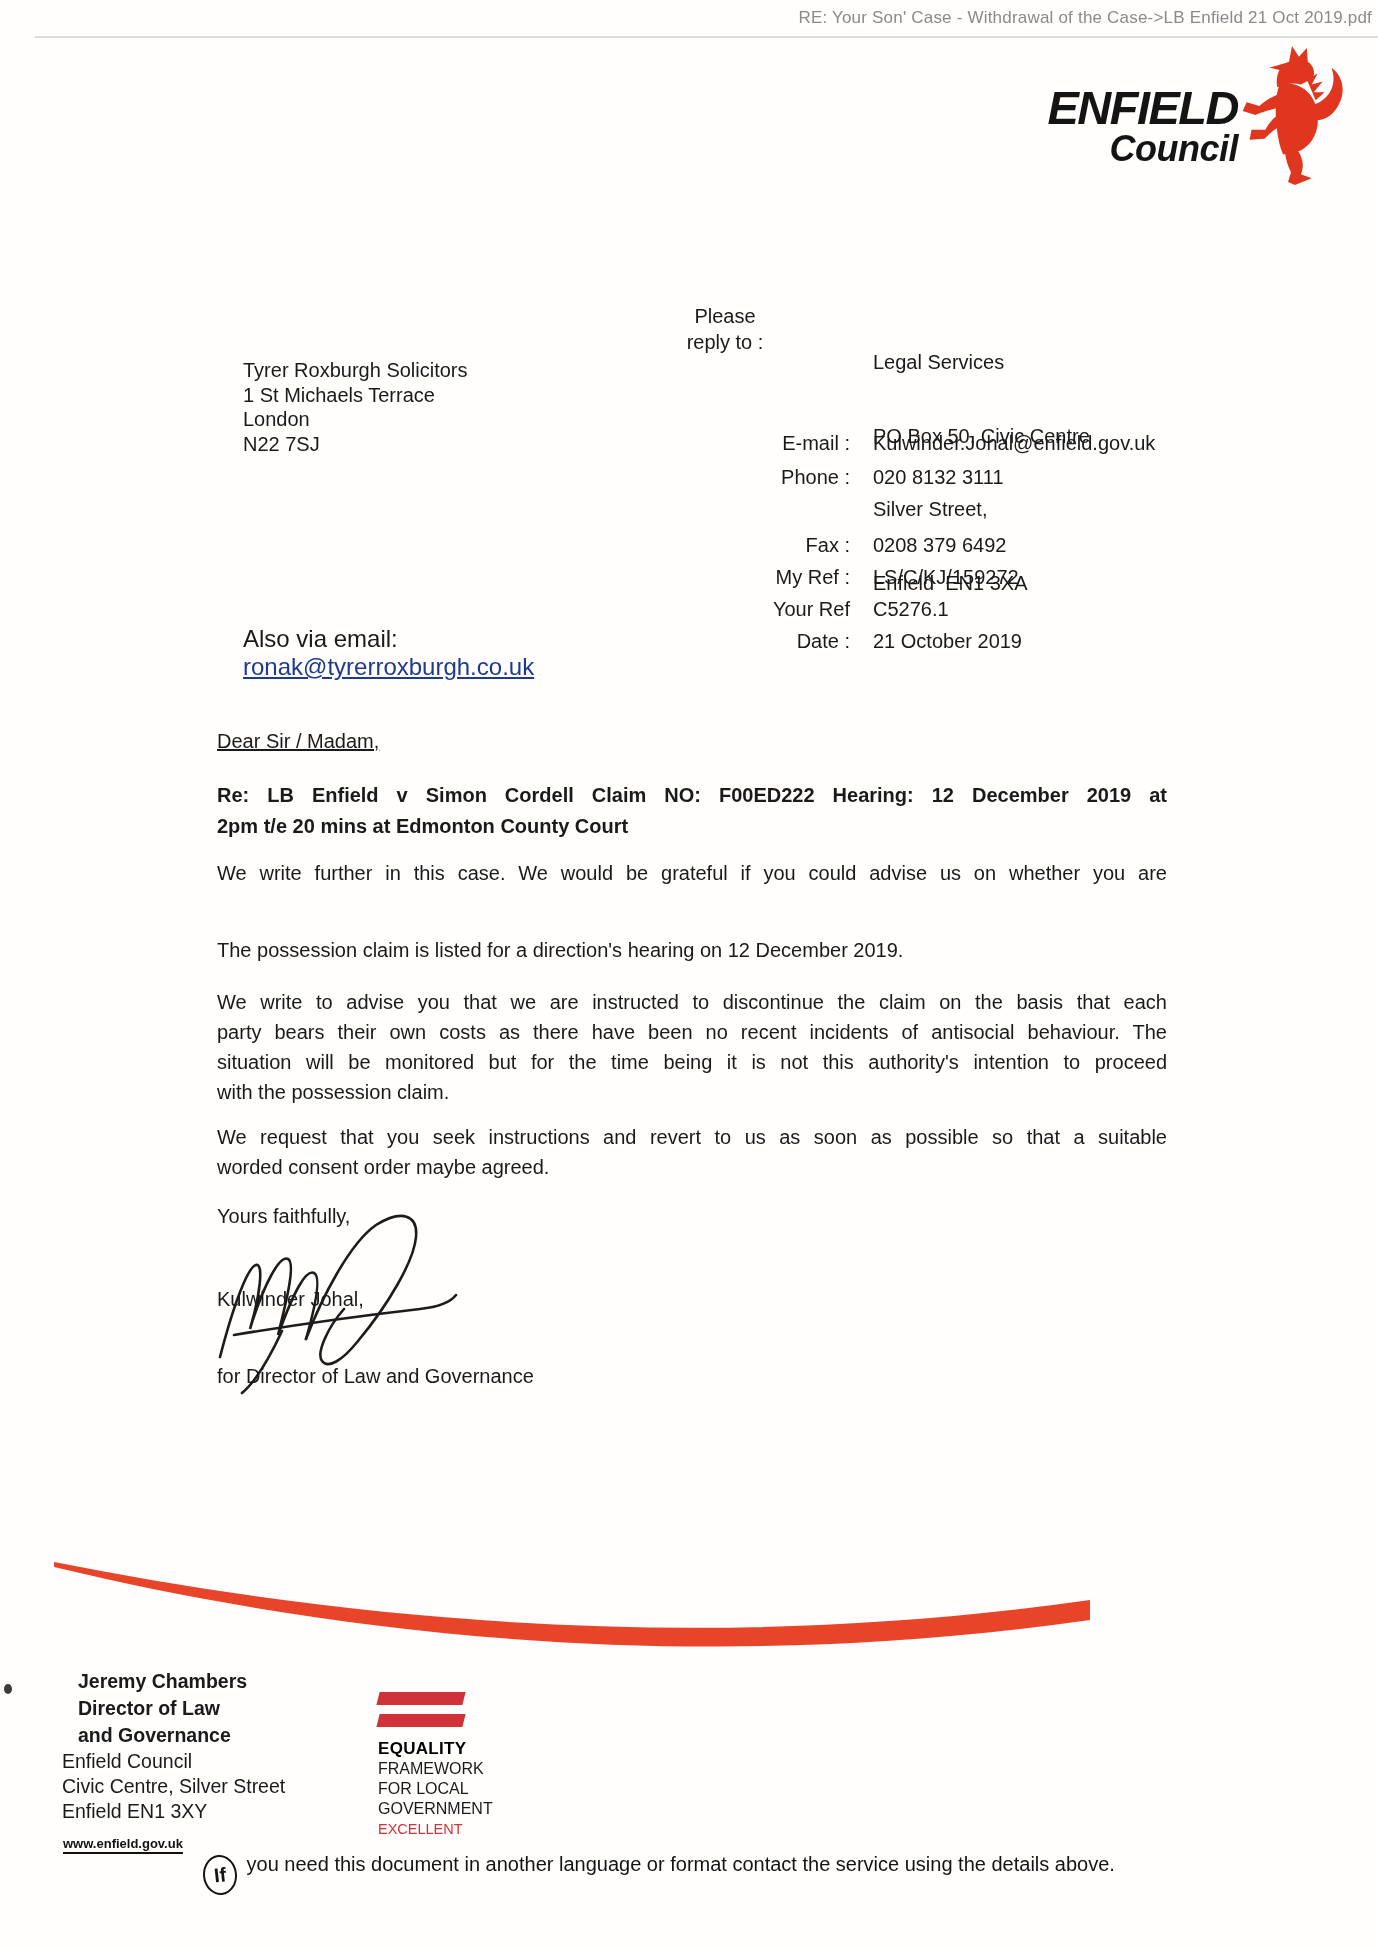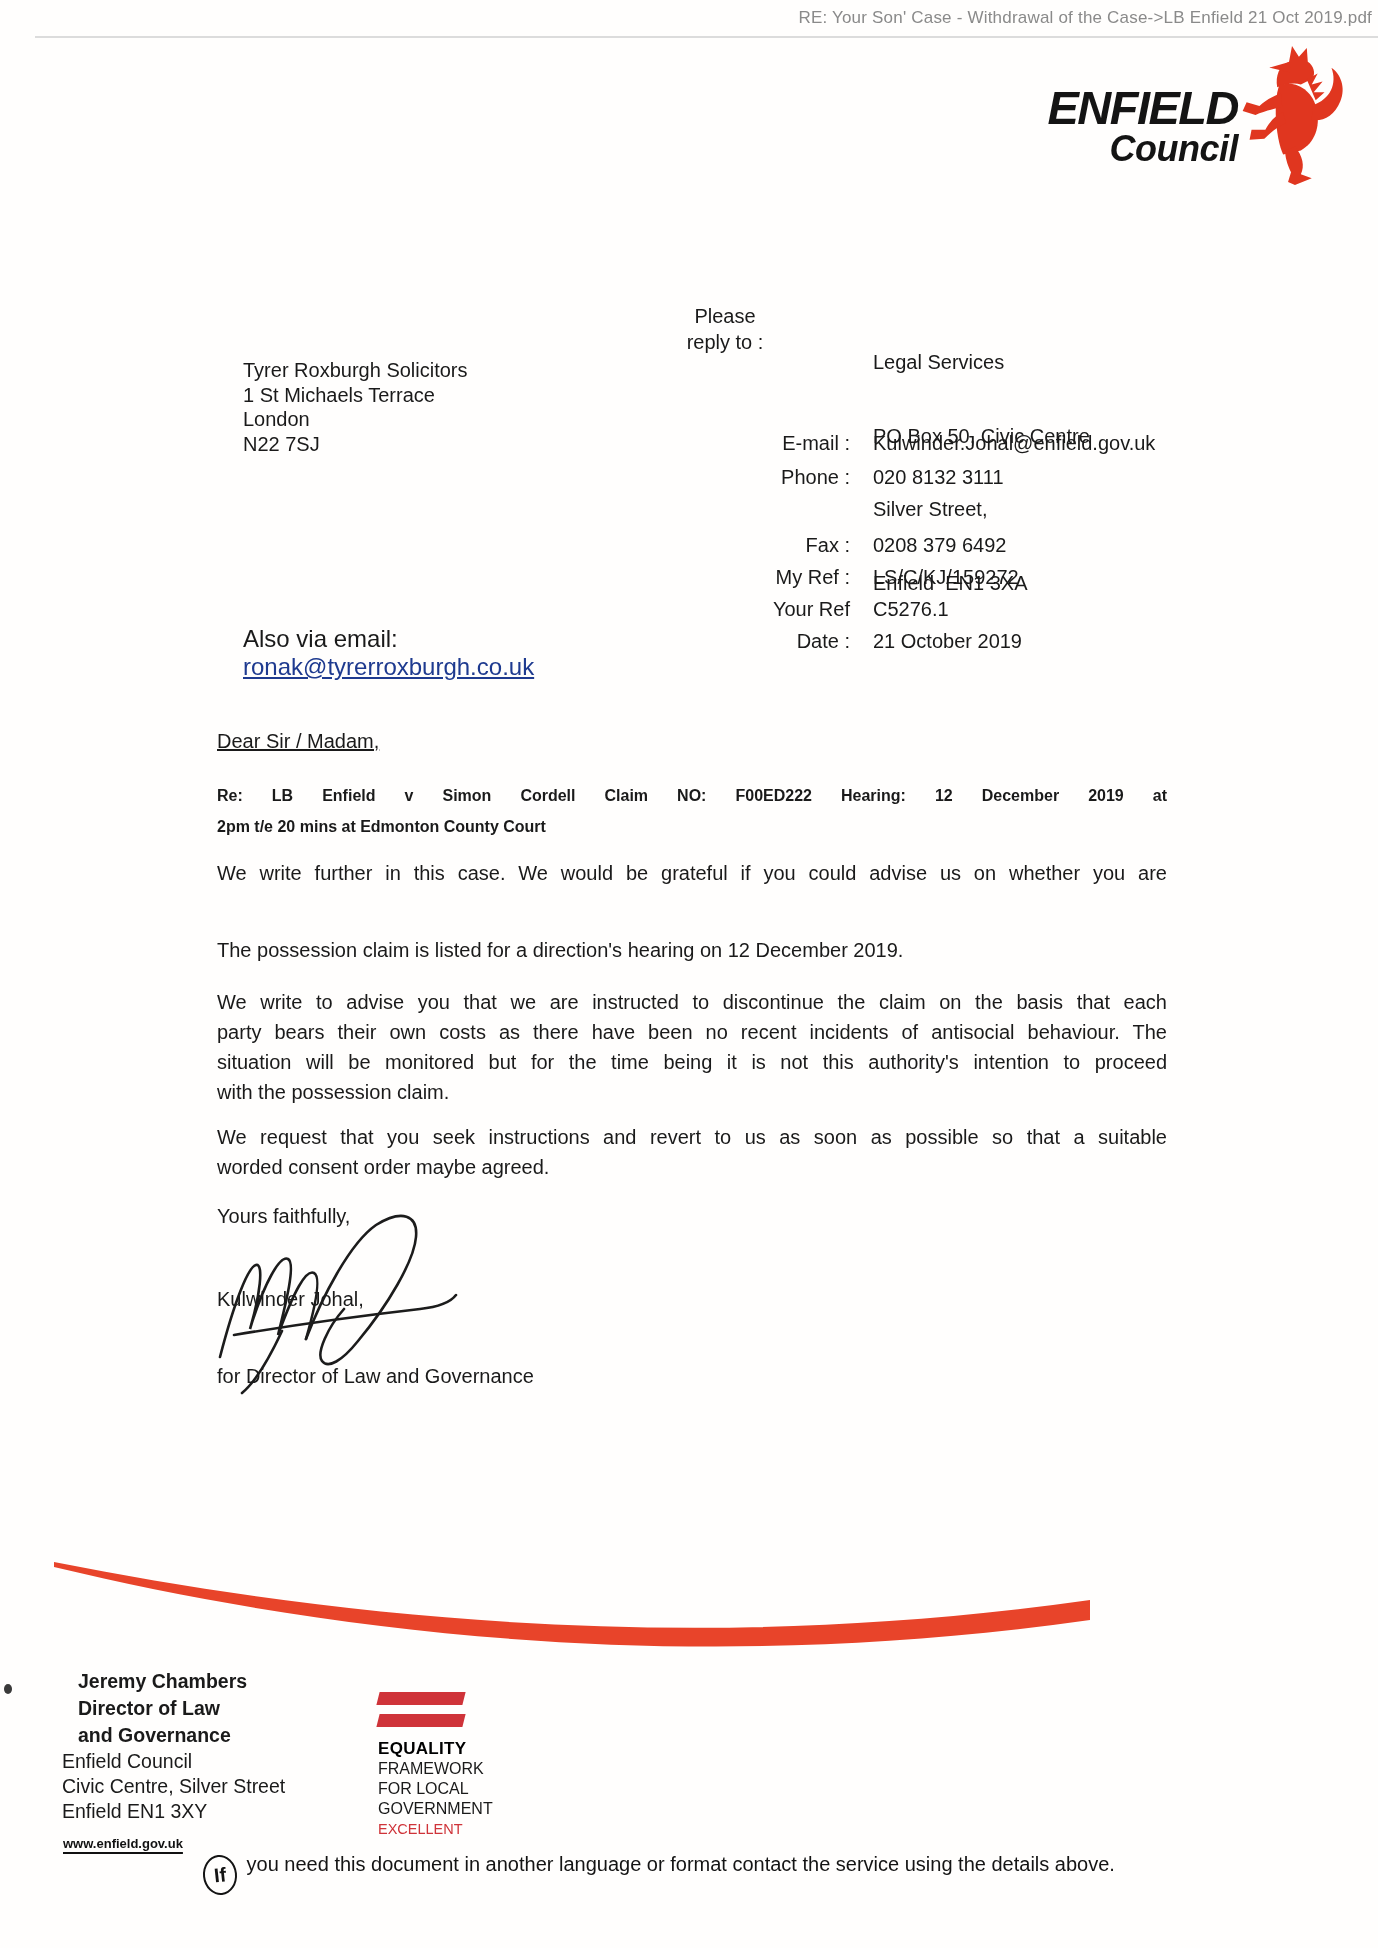--- a/index.html
+++ b/index.html
@@ -18,21 +18,21 @@
   .recipient { position:absolute; left:243px; top:358px; font-size:20px; line-height:24.5px; }
   .alsoemail { position:absolute; left:243px; top:597px; font-size:24px; line-height:28px;margin-top:28px; }
   .email-link { color:#1e3a8f; text-decoration:underline; }
 
   .reply-label { position:absolute; top:303px; left:600px; width:250px; text-align:center; font-size:20px; line-height:26px; }
   .reply-vals  { position:absolute; top:301px; left:873px; font-size:20px; line-height:24.5px; white-space:pre-wrap; }
   .row-label { position:absolute; left:600px; width:250px; text-align:right; font-size:20px; }
   .row-value { position:absolute; left:873px; font-size:20px; }
 
   .salutation { position:absolute; left:217px; top:730px; font-size:20px;text-decoration:underline; }
-  .subject { position:absolute; left:217px; top:780px; width:950px; font-size:16px; font-weight:bold; line-height:31px; }
+  .subject { position:absolute; left:217px; top:780px; width:950px; font-size:20px; font-weight:bold; line-height:31px; }
   .para { position:absolute; left:217px; width:950px; font-size:20px; line-height:30px; }
   .jl { text-align:justify; text-align-last:justify; }
   .closing { position:absolute; left:217px; top:1205px; font-size:20px; }
   .signature { position:absolute; left:190px; top:1205px; }
   .signame { position:absolute; left:217px; top:1288px; font-size:20px; }
   .sigtitle { position:absolute; left:217px; top:1365px; font-size:20px; }
 
   .swoosh { position:absolute; left:46px; top:1548px; }
   .margin-dot { position:absolute; left:4px; top:1684px; width:8px; height:10px; background:#3a3a3a; border-radius:50%; }
 

